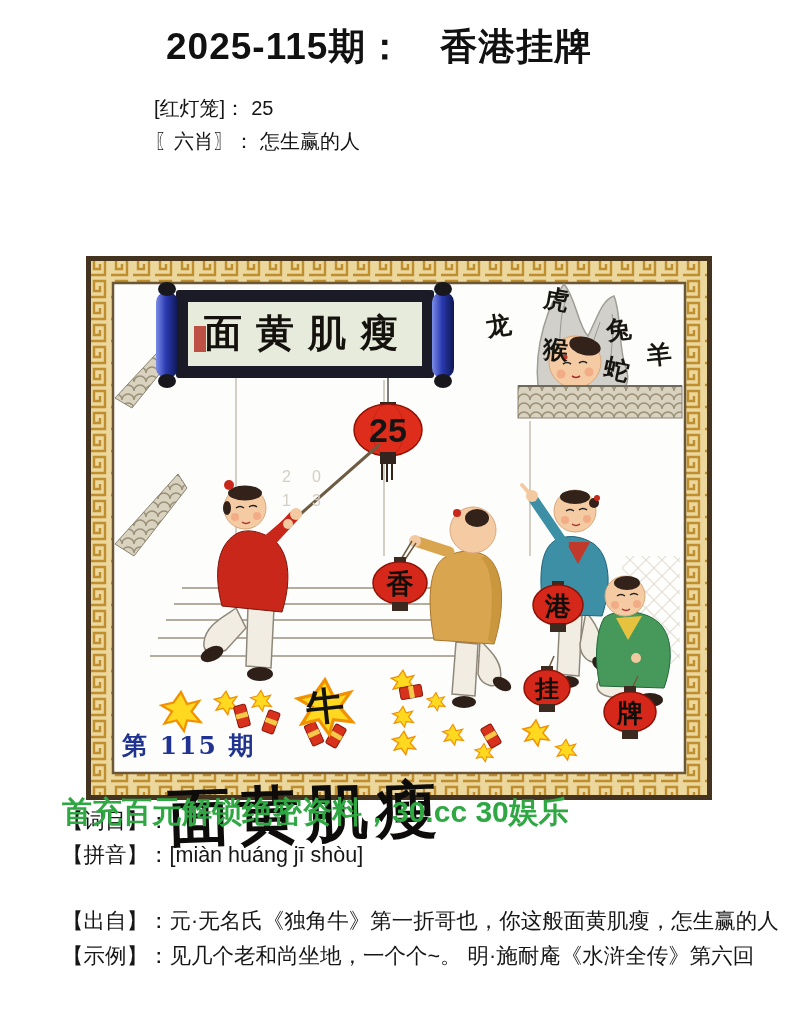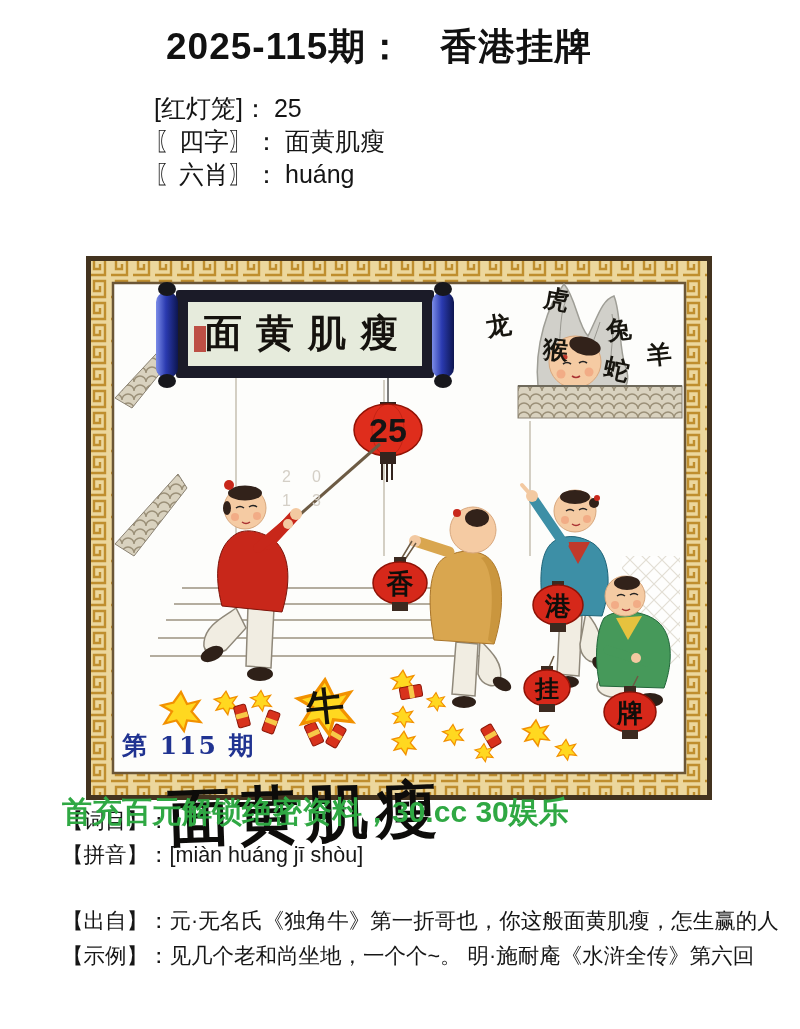--- a/index.html
+++ b/index.html
@@ -1,20 +1,20 @@
 <!DOCTYPE html>
 <html><head>
 <meta charset="utf-8">
 <style>
   html,body{margin:0;padding:0;background:#ffffff;}
   #screen{position:relative;width:800px;height:1029px;background:#ffffff;overflow:hidden;
           font-family:"Liberation Sans",sans-serif;color:#1b1b1b;padding-left:20px;}
   .title{position:absolute;left:166px;top:22px;font-size:37px;font-weight:600;letter-spacing:1px;color:#111;white-space:nowrap;}
   .title .gap{display:inline-block;width:36px;}
-  .info{position:absolute;left:154px;top:92px;font-size:25px;font-weight:500;line-height:33px;color:#151515;}
+  .info{position:absolute;left:154px;top:92px;font-size:20px;font-weight:500;line-height:33px;color:#151515;}
   .info .val{margin-left:6px;}
   #picture{position:absolute;left:86px;top:256px;width:626px;height:544px;}
   .promo{position:absolute;left:62px;top:792px;font-size:30px;font-weight:bold;color:#2fa843;white-space:nowrap;z-index:6;}
   .calli{position:absolute;left:168px;top:772px;font-size:62px;font-weight:bold;color:#0d0c0a;
          font-family:"DejaVu Serif",serif;letter-spacing:7px;transform:rotate(-2deg);z-index:5;white-space:nowrap;}
   .dict-line{position:absolute;left:62px;font-size:21.5px;font-weight:500;color:#161616;white-space:nowrap;z-index:4;}
   .dict-line .dv{margin-left:0;}
   .t1{top:806px}.t2{top:840px}.t3{top:873px}.t4{top:906px}.t5{top:941px}.t6{top:975px}
   svg text{font-family:"Liberation Sans",sans-serif;}
   .serifT{font-family:"DejaVu Serif",serif;font-weight:bold;}
@@ -23,22 +23,21 @@
 <body>
 
 <div id="screen">
 
   <div class="title">
     <span>2025-115期：</span><span class="gap"></span><span>香港挂牌</span>
   </div>
 
   <div class="info">
     <div><span>[红灯笼]：</span><span class="val">25</span></div>
-    <div><span>〖四字〗：</span><span class="val">面黄肌瘦</span></div>
-    <div><span>〖六肖〗：</span><span class="val">huáng</span></div>
+    <div><span>〖六肖〗：</span><span class="val">怎生赢的人</span></div>
   </div>
 
   <div id="picture">
   <svg width="626" height="544" viewBox="0 0 626 544">
     <defs>
       <pattern id="meander" width="22" height="22" patternUnits="userSpaceOnUse">
         <rect width="22" height="22" fill="#ecd79d"></rect>
         <path d="M3,19 H19 V3 H8 V13 H14 V8" fill="none" stroke="#bf8e2e" stroke-width="2.4"></path>
       </pattern>
       <pattern id="tiles" width="12" height="9" patternUnits="userSpaceOnUse">

